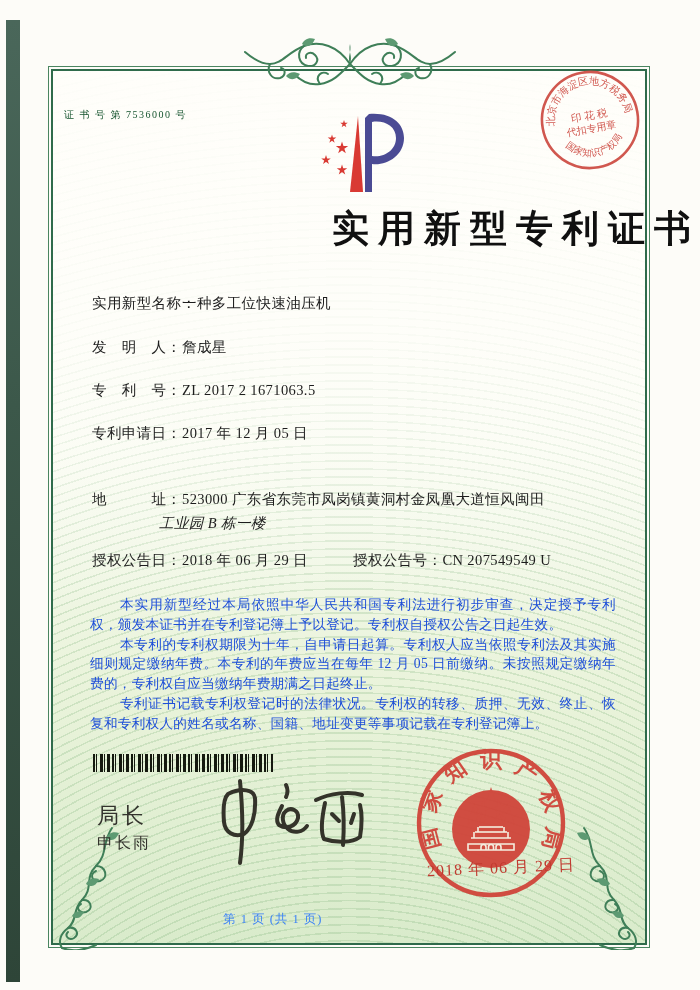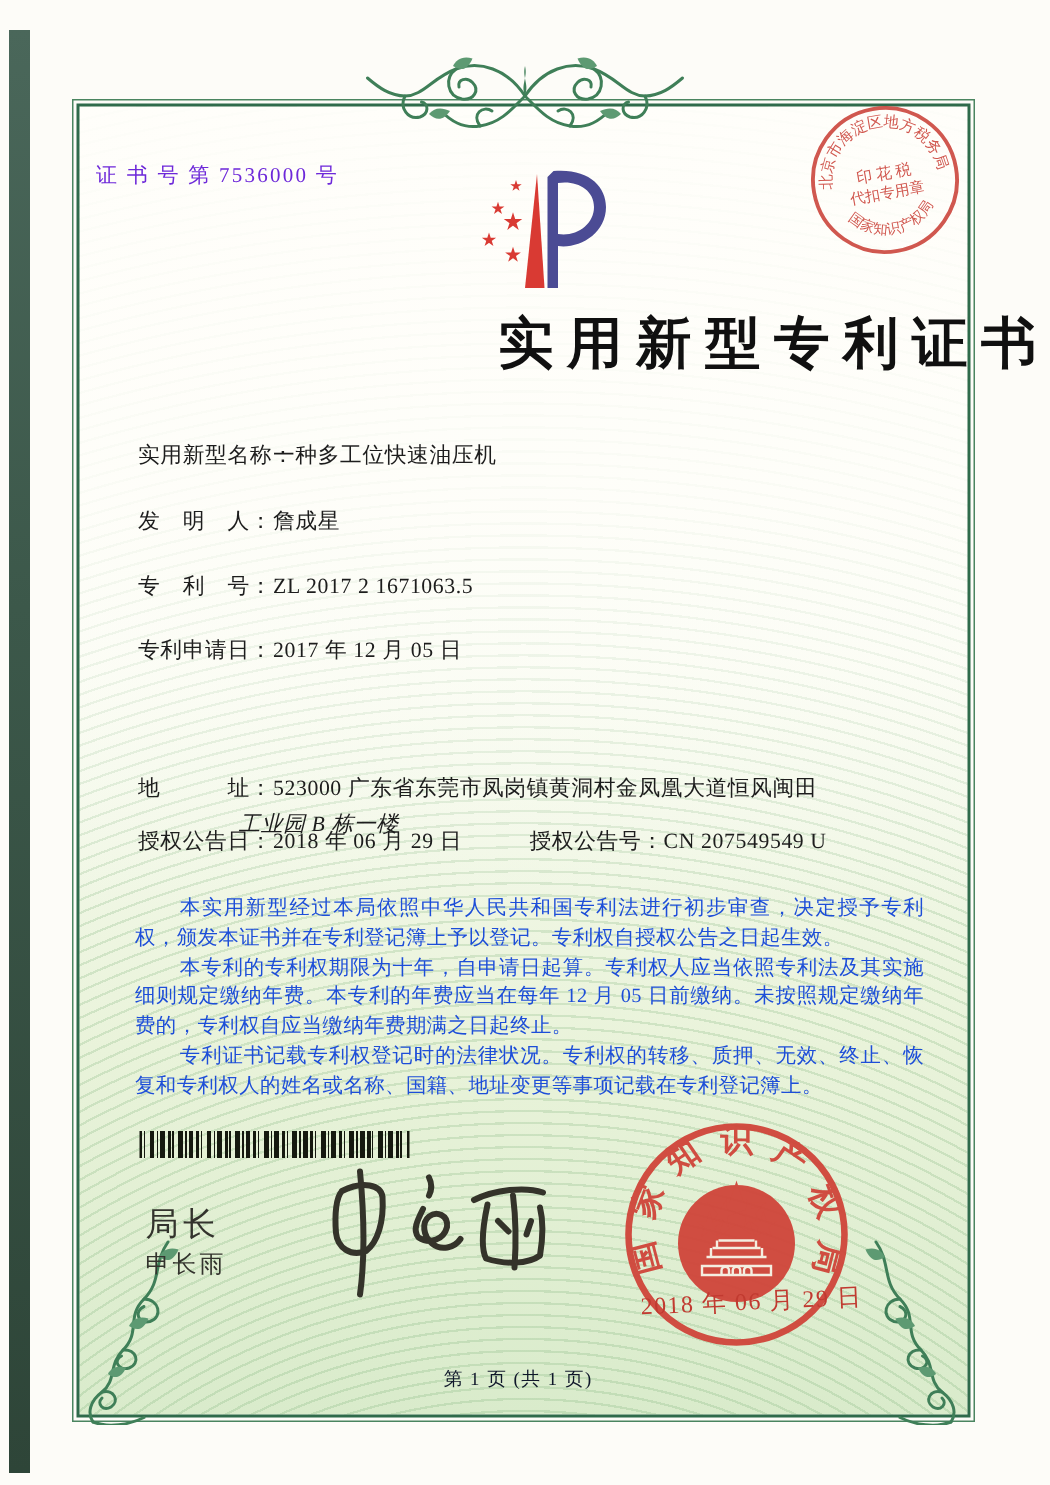--- a/index.html
+++ b/index.html
@@ -21,21 +21,21 @@
   }
   .frame-inner{
     width:100%; height:100%; box-sizing:border-box;
     border:2px solid #2f6b4b;
     background:
       linear-gradient(180deg, rgba(255,254,250,.95) 0%, rgba(255,254,250,.85) 30%, rgba(255,254,250,0) 62%),
       repeating-radial-gradient(140% 95% at 50% 142%, rgba(112,170,110,.22) 0 1.5px, rgba(112,170,110,0) 1.5px 8px),
       linear-gradient(180deg,#fdfdf7 0%,#f8fbf0 42%,#e9f3da 72%,#d9ebcb 100%);
   }
   .abs{position:absolute;}
-  .cert-no{left:64px; top:108px; font-size:14px; letter-spacing:1.5px; color:#6d28d9;}
+  .cert-no{left:64px; top:108px; font-size:10px; letter-spacing:1.5px; color:#14532d;}
   .title{
     left:0; right:0; top:204px; text-align:right; margin:0;
     font-size:37px; font-weight:600; letter-spacing:9px; color:#101010;
   }
   .row{left:92px; font-size:14.5px; letter-spacing:.4px; color:#1d1d1d; white-space:nowrap;}
   .flabel{display:inline-block; width:90px; white-space:nowrap;}
   .addr2{display:block; margin-left:67px; margin-top:5px;font-style:italic;}
   .grant-no{position:absolute; left:261px; top:0; white-space:nowrap;}
   .bodytext{
     left:90px; top:583px; width:526px; font-size:13.6px; line-height:19.8px;
@@ -55,22 +55,22 @@
     font-family:"Liberation Sans","DejaVu Sans",sans-serif;}
   .signer-name{left:97px; top:833px; font-size:16px; letter-spacing:2px; color:#33332d;
     font-family:"Liberation Sans","DejaVu Sans",sans-serif;text-align:right;}
   .signature{left:198px; top:776px;}
   .tax-stamp{left:538px; top:68px; transform:rotate(-10deg); opacity:.92;}
   .office-seal{left:412px; top:744px; opacity:.95;}
   .seal-date{
     left:427px; top:858px; font-size:16px; letter-spacing:1px; color:#c13a30;
     transform:rotate(-2.5deg); z-index:6; white-space:nowrap;
   }
-  .footer{left:223px; top:911px; width:245px; text-align:center; font-size:12.5px;
-    letter-spacing:1px; color:#0f172a;}
+  .footer{left:223px; top:911px; width:245px; text-align:left; font-size:12.5px;
+    letter-spacing:1px; color:#3b82f6;}
   .orn{color:#3f7f58;}
   .orn-top{left:242px; top:30px;}
   .orn-bl{left:46px; top:824px;}
   .orn-br{left:570px; top:824px;}
   svg text{font-family:"Liberation Serif","DejaVu Serif",serif;}
 </style>
 </head>
 <body>
 
 <div class="page">
@@ -161,21 +161,21 @@
   </div>
   <div class="abs row" style="top:338px">
     <span class="flabel">发　明　人：</span><span>詹成星</span>
   </div>
   <div class="abs row" style="top:381px">
     <span class="flabel">专　利　号：</span><span>ZL 2017 2 1671063.5</span>
   </div>
   <div class="abs row" style="top:424px">
     <span class="flabel">专利申请日：</span><span>2017 年 12 月 05 日</span>
   </div>
-  <div class="abs row" style="top:516px">
+  <div class="abs row" style="top:490px">
     <span class="flabel">地　　　址：</span><span>523000 广东省东莞市凤岗镇黄洞村金凤凰大道恒风闽田</span>
     <span class="addr2">工业园 B 栋一楼</span>
   </div>
   <div class="abs row" style="top:551px">
     <span class="flabel">授权公告日：</span><span>2018 年 06 月 29 日</span>
     <span class="grant-no"><span>授权公告号：</span><span>CN 207549549 U</span></span>
   </div>
 
   <div class="abs bodytext">
     <p>本实用新型经过本局依照中华人民共和国专利法进行初步审查，决定授予专利权，颁发本证书并在专利登记簿上予以登记。专利权自授权公告之日起生效。</p>

